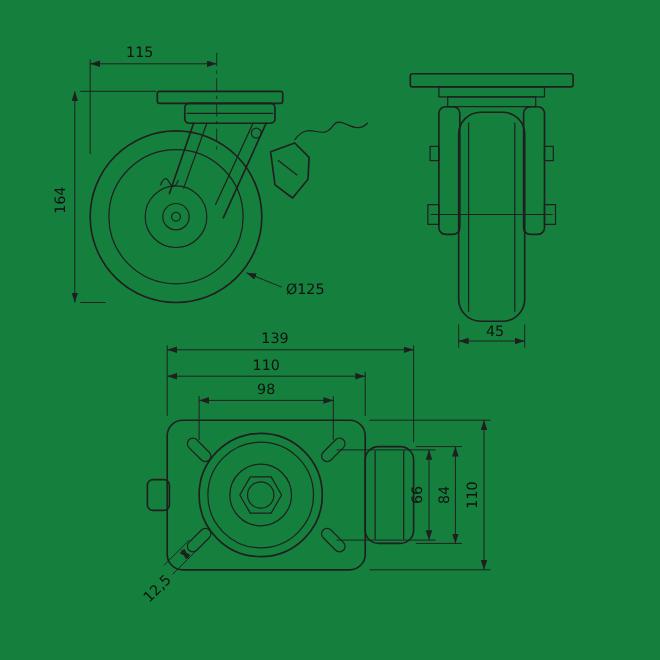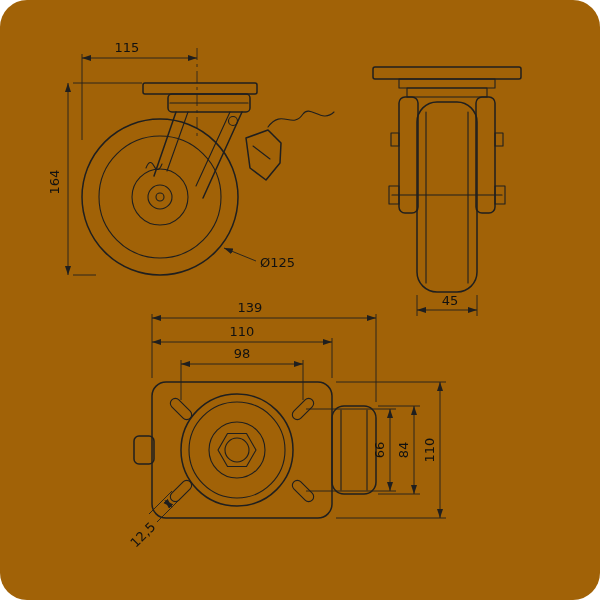--- a/index.html
+++ b/index.html
@@ -1,17 +1,17 @@
 <!DOCTYPE html>
 <html><head>
 <meta charset="utf-8">
 <style>
   html,body{margin:0;padding:0;background:#ffffff;}
-  .canvas{position:relative;width:600px;height:600px;background:#a16207;overflow:hidden;
-          font-family:"DejaVu Sans", sans-serif;border-radius:27px;}
+  .canvas{position:relative;width:600px;height:600px;background:#15803d;overflow:hidden;
+          font-family:"DejaVu Sans", sans-serif;}
   svg{display:block;}
   .obj{stroke:#1f1f1f;stroke-width:1.5;fill:none;stroke-linejoin:round;stroke-linecap:round;}
   .obj2{stroke:#1f1f1f;stroke-width:1.1;fill:none;stroke-linejoin:round;stroke-linecap:round;}
   .dim{stroke:#1f1f1f;stroke-width:0.9;fill:none;stroke-linecap:butt;}
   .cl{stroke:#1f1f1f;stroke-width:0.8;fill:none;stroke-dasharray:12 4 3 4;}
   .txt{font:13px "DejaVu Sans", sans-serif;fill:#111111;}
 </style>
 </head>
 <body>
 

